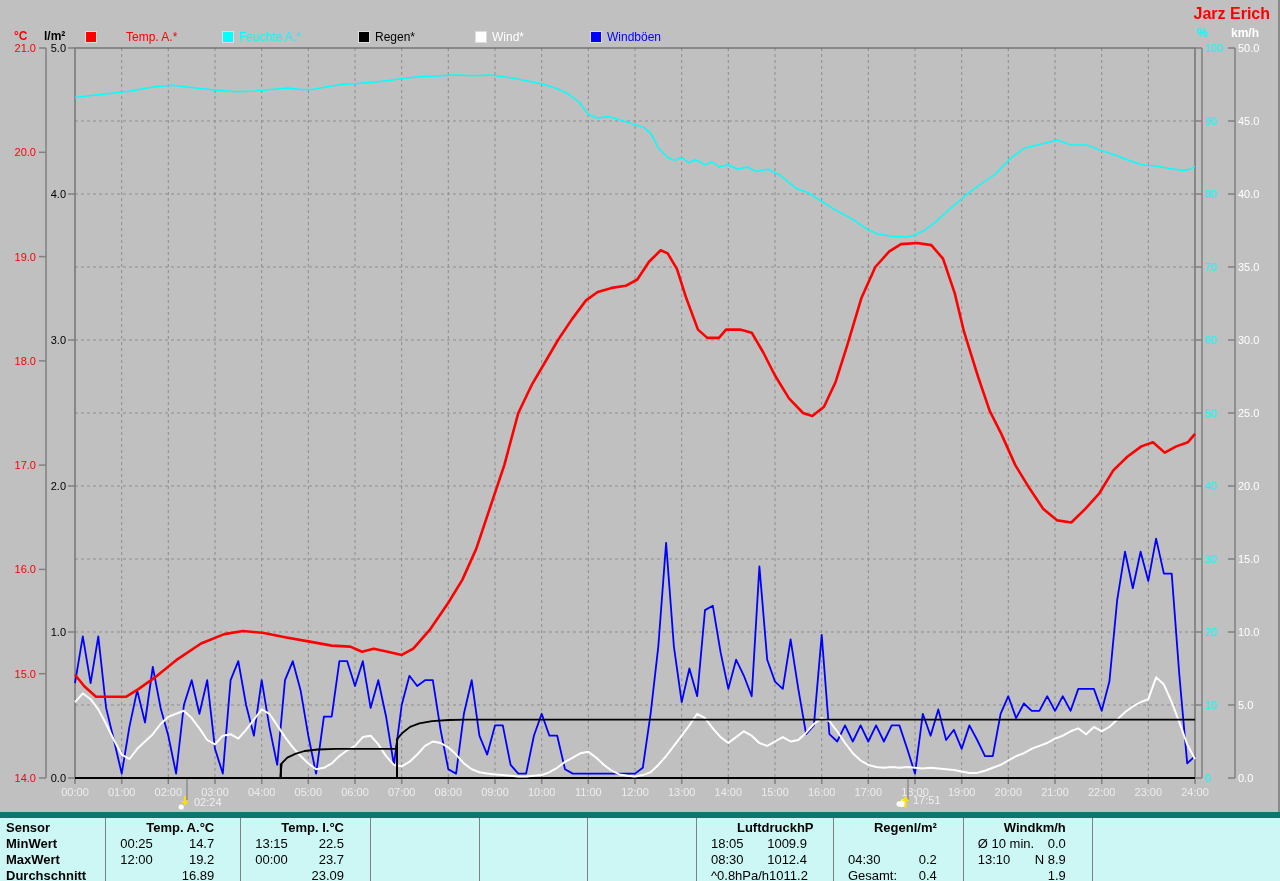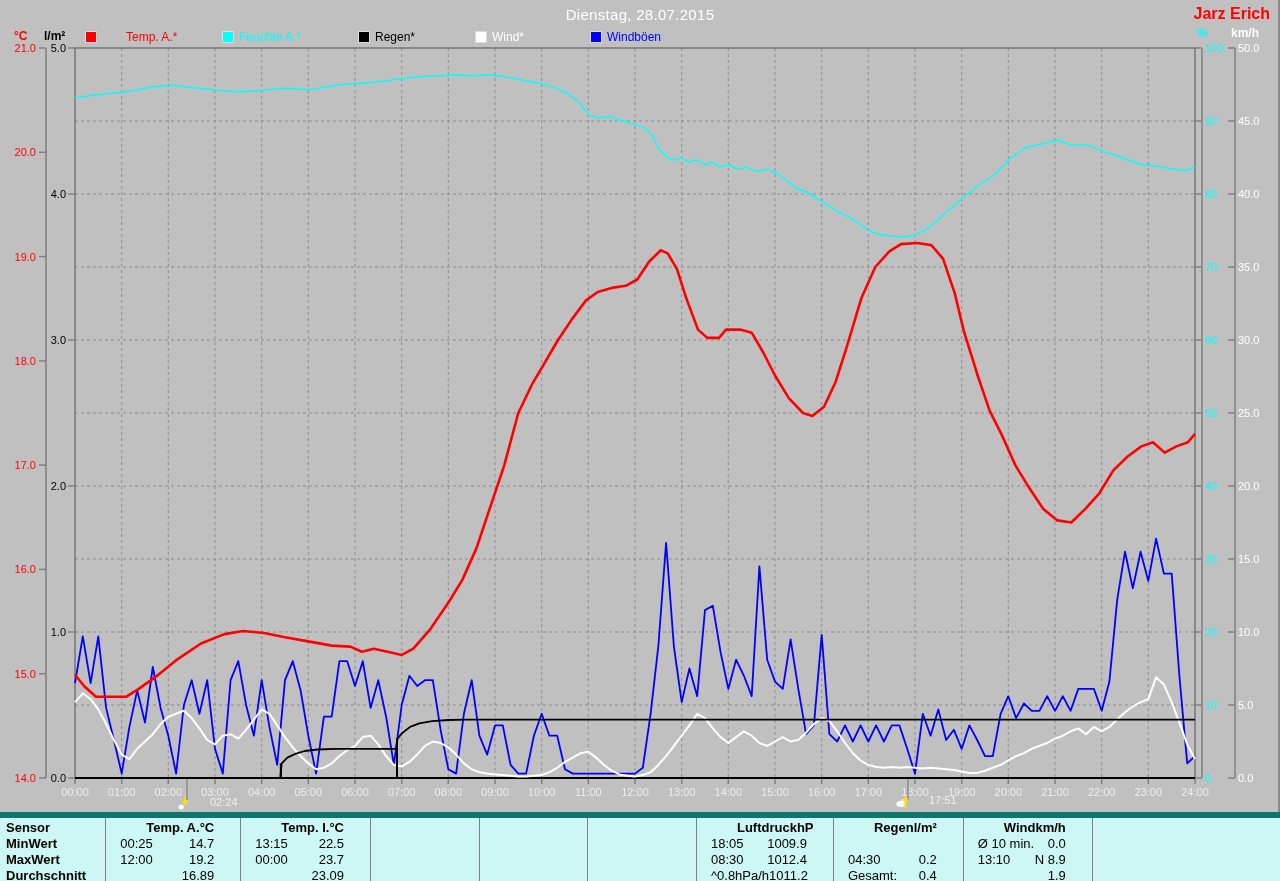--- a/index.html
+++ b/index.html
@@ -22,21 +22,21 @@
   .frame{stroke:#757575;fill:none;stroke-width:1.5;}
   .axisln{stroke:#808080;stroke-width:1.5;}
   .tick{stroke:#808080;stroke-width:1.5;}
   .tl-temp{fill:#ff0000;text-anchor:end;}
   .tl-rain{fill:#000000;text-anchor:end;}
   .tl-hum{fill:#00ffff;}
   .tl-wind{fill:#ffffff;}
   .xlab{fill:#ededed;text-anchor:middle;}
   .marker{position:absolute;display:flex;align-items:flex-start;color:#f0f0f0;font-size:11px;}
   .marker svg{position:static;}
-  .marker .mlabel{margin-left:18px;}
+  .marker .mlabel{margin-left:2px;}
   .btable{position:absolute;left:0;top:812px;width:1280px;height:69px;background:#ccf7f5;
           border-top:6px solid #0f766e;display:flex;font-size:13px;color:#000;gap:19px;}
   .bcol{box-sizing:border-box;height:100%;padding-top:2px;}
   .bcol + .bcol{border-left:1px solid #808080;}
   .brow{height:16px;line-height:16px;display:flex;white-space:nowrap;overflow:hidden;}
   .brow .t{padding-left:14px;}
   .brow .v{margin-left:auto;padding-right:7px;}
   .bhead{font-weight:bold;margin-left:32px;}
   .blabel{font-weight:bold;padding-left:6px;}
 </style>
@@ -209,21 +209,20 @@
       <line x1="75" y1="778" x2="1195" y2="778" stroke="#000" stroke-width="2"></line>
       <polyline points="75.0,683.1 82.8,636.4 90.6,683.1 98.3,636.4 106.1,707.9 113.9,740.0 121.7,773.6 129.4,726.9 137.2,690.4 145.0,722.5 152.8,667.0 160.6,707.9 168.3,735.7 176.1,773.6 183.9,705.0 191.7,680.2 199.4,713.8 207.2,680.2 215.0,748.8 222.8,773.6 230.6,680.2 238.3,661.2 246.1,705.0 253.9,735.7 261.7,680.2 269.4,726.9 277.2,764.9 285.0,680.2 292.8,661.2 300.6,690.4 308.3,735.7 316.1,773.6 323.9,716.7 331.7,716.7 339.4,661.2 347.2,661.2 355.0,686.0 362.8,661.2 370.6,707.9 378.3,680.2 386.1,716.7 393.9,764.9 401.7,705.0 409.4,675.8 417.2,686.0 425.0,680.2 432.8,680.2 440.6,729.8 448.3,769.2 456.1,773.6 463.9,713.8 471.7,680.2 479.4,735.7 487.2,754.6 495.0,725.4 502.8,725.4 510.6,764.9 518.3,773.6 526.1,773.6 533.9,735.7 541.7,713.8 549.4,735.7 557.2,735.7 565.0,769.2 572.8,773.6 580.6,773.6 588.3,773.6 596.1,773.6 603.9,773.6 611.7,773.6 619.4,773.6 627.2,773.6 635.0,773.6 642.8,767.8 650.6,713.8 658.3,646.6 666.1,542.9 673.9,646.6 681.7,702.1 689.4,668.5 697.2,696.2 705.0,610.1 712.8,605.7 720.6,652.4 728.3,688.9 736.1,659.7 743.9,675.8 751.7,696.2 759.4,566.3 767.2,659.7 775.0,681.6 782.8,688.9 790.6,639.3 798.3,688.9 806.1,734.2 813.9,725.4 821.7,634.9 829.4,734.2 837.2,741.5 845.0,725.4 852.8,741.5 860.6,725.4 868.3,741.5 876.1,725.4 883.9,741.5 891.7,725.4 899.4,725.4 907.2,748.8 915.0,773.6 922.8,713.8 930.6,735.7 938.3,709.4 946.1,740.0 953.9,729.8 961.7,748.8 969.4,725.4 977.2,740.0 985.0,756.1 992.8,756.1 1000.6,713.8 1008.3,696.2 1016.1,718.1 1023.9,703.5 1031.7,710.8 1039.4,710.8 1047.2,696.2 1055.0,710.8 1062.8,696.2 1070.6,710.8 1078.3,688.9 1086.1,688.9 1093.9,688.9 1101.7,710.8 1109.4,681.6 1117.2,599.9 1125.0,551.7 1132.8,588.2 1140.6,551.7 1148.3,580.9 1156.1,538.6 1163.9,573.6 1171.7,573.6 1179.4,675.8 1187.2,763.4 1195.0,756.1" fill="none" stroke="#0000ff" stroke-width="1.8" stroke-linejoin="round"></polyline>
       <polyline points="75.0,702.1 82.8,693.3 90.6,699.2 98.3,709.4 106.1,724.0 113.9,740.0 121.7,754.6 129.4,759.0 137.2,748.8 145.0,741.5 152.8,734.2 160.6,724.0 168.3,716.7 176.1,713.8 183.9,710.8 191.7,718.1 199.4,728.4 207.2,740.0 215.0,744.4 222.8,735.7 230.6,734.2 238.3,738.6 246.1,729.8 253.9,719.6 261.7,709.4 269.4,713.8 277.2,725.4 285.0,737.1 292.8,747.3 300.6,756.1 308.3,763.4 316.1,769.2 323.9,767.8 331.7,763.4 339.4,756.1 347.2,750.3 355.0,745.9 362.8,737.1 370.6,735.7 378.3,744.4 386.1,756.1 393.9,764.9 401.7,766.3 409.4,761.9 417.2,754.6 425.0,745.9 432.8,741.5 440.6,743.0 448.3,747.3 456.1,754.6 463.9,763.4 471.7,769.2 479.4,772.2 487.2,773.6 495.0,774.4 502.8,775.1 510.6,775.8 518.3,776.5 526.1,776.5 533.9,775.8 541.7,775.1 549.4,772.2 557.2,767.8 565.0,761.9 572.8,757.6 580.6,753.2 588.3,751.7 596.1,757.6 603.9,764.9 611.7,770.7 619.4,774.4 627.2,775.8 635.0,776.5 642.8,775.1 650.6,772.2 658.3,764.9 666.1,756.1 673.9,745.9 681.7,735.7 689.4,725.4 697.2,713.8 705.0,718.1 712.8,728.4 720.6,737.1 728.3,743.0 736.1,737.1 743.9,731.3 751.7,735.7 759.4,743.0 767.2,745.9 775.0,741.5 782.8,737.1 790.6,741.5 798.3,740.0 806.1,732.7 813.9,724.0 821.7,718.1 829.4,721.1 837.2,731.3 845.0,743.0 852.8,753.2 860.6,760.5 868.3,764.9 876.1,767.0 883.9,767.8 891.7,767.0 899.4,767.8 907.2,767.0 915.0,767.8 922.8,768.5 930.6,767.8 938.3,768.5 946.1,769.2 953.9,770.0 961.7,771.4 969.4,772.9 977.2,772.9 985.0,770.7 992.8,767.8 1000.6,764.9 1008.3,760.5 1016.1,756.1 1023.9,753.2 1031.7,748.8 1039.4,745.9 1047.2,743.0 1055.0,738.6 1062.8,735.7 1070.6,731.3 1078.3,728.4 1086.1,734.2 1093.9,726.9 1101.7,731.3 1109.4,726.9 1117.2,719.6 1125.0,712.3 1132.8,706.5 1140.6,702.1 1148.3,699.2 1156.1,677.3 1163.9,684.6 1171.7,702.1 1179.4,722.5 1187.2,744.4 1195.0,759.0" fill="none" stroke="#ffffff" stroke-width="2" stroke-linejoin="round"></polyline>
       <line x1="280.8" y1="778" x2="280.8" y2="763.4" stroke="#000" stroke-width="2"></line>
       <line x1="397.0" y1="778" x2="397.0" y2="738.6" stroke="#000" stroke-width="2"></line>
       <polyline points="75.0,778.0 280.3,778.0 281.7,763.4 287.3,757.6 295.3,753.9 304.6,751.0 317.7,749.5 336.3,748.8 396.1,748.8 397.5,738.6 402.6,732.7 410.1,726.9 419.4,723.3 432.0,721.1 448.3,720.0 467.0,719.6 1195.0,719.6" fill="none" stroke="#000000" stroke-width="1.8" stroke-linejoin="round"></polyline>
       <polyline points="75.0,674.8 84.3,686.2 96.0,696.7 126.3,696.7 138.0,689.4 154.3,677.9 177.7,659.1 201.0,643.5 224.3,634.1 243.0,631.0 264.0,633.0 285.0,637.2 308.3,641.4 331.7,645.6 350.3,646.6 362.0,651.8 373.7,648.7 387.7,651.8 401.7,654.9 413.3,648.7 429.7,629.9 448.3,602.8 462.3,579.9 476.3,548.6 490.3,506.9 504.3,465.1 518.3,413.0 532.3,383.8 544.0,364.0 558.0,340.0 572.0,319.1 586.0,300.4 597.7,292.0 611.7,287.9 625.7,285.8 637.3,279.5 649.0,261.8 660.7,250.3 667.7,253.4 677.0,269.1 686.3,298.3 698.0,329.6 707.3,337.9 719.0,337.9 726.0,329.6 740.0,329.6 751.7,332.7 763.3,352.5 775.0,375.5 789.0,398.4 803.0,413.0 812.3,416.1 824.0,406.7 835.7,381.7 847.3,345.2 861.3,298.3 875.3,267.0 889.3,251.4 901.0,244.1 917.3,243.0 931.3,245.1 943.0,258.7 954.7,293.1 964.0,331.7 978.0,376.5 989.7,410.9 1001.3,433.9 1015.3,465.1 1029.3,488.1 1043.3,508.9 1057.3,520.4 1071.3,522.5 1085.3,508.9 1099.3,493.3 1113.3,470.4 1127.3,456.8 1141.3,446.4 1153.0,442.2 1164.7,452.6 1176.3,446.4 1188.0,442.2 1195.0,433.9" fill="none" stroke="#ff0000" stroke-width="2.6" stroke-linejoin="round"></polyline>
       <polyline points="75.0,97.6 91.3,95.5 112.3,93.3 131.0,91.1 154.3,86.7 173.0,85.2 191.7,87.4 217.3,90.3 236.0,91.8 254.7,91.1 271.0,89.6 287.3,88.1 301.3,89.6 313.0,89.6 327.0,86.7 341.0,84.5 355.0,83.8 373.7,82.3 392.3,80.1 406.3,77.9 422.7,76.5 439.0,75.7 457.7,75.0 474.0,75.7 490.3,75.0 502.0,76.5 516.0,78.7 530.0,81.6 544.0,84.5 555.7,88.1 567.3,93.3 579.0,102.0 588.3,114.4 597.7,118.1 609.3,116.6 621.0,120.3 635.0,124.6 644.3,127.6 651.3,134.1 658.3,148.0 667.7,157.5 674.7,160.4 681.7,157.5 688.7,162.6 695.7,159.7 705.0,164.8 712.0,161.9 719.0,167.0 728.3,164.8 737.7,169.2 747.0,167.0 756.3,171.4 768.0,169.2 779.7,175.0 796.0,188.2 807.7,192.5 821.7,201.3 835.7,210.1 852.0,218.8 868.3,229.8 877.7,234.1 891.7,236.3 905.7,237.1 915.0,234.9 924.3,230.5 936.0,221.7 945.3,213.0 966.3,194.7 978.0,186.0 994.3,175.0 1010.7,158.2 1024.7,148.0 1045.7,142.9 1057.3,140.0 1071.3,145.1 1087.7,145.1 1101.7,150.9 1115.7,155.3 1127.3,159.7 1141.3,164.8 1157.7,166.3 1169.3,168.5 1183.3,170.6 1190.3,169.2 1195.0,166.3" fill="none" stroke="#00ffff" stroke-width="1.5" stroke-linejoin="round"></polyline>
     </svg>
 
-  <div class="title">Dienstag, 28.07.2015</div>
   <div class="station">Jarz Erich</div>
 
   <div class="unit u-temp">°C</div>
   <div class="unit u-rain">l/m²</div>
   <div class="unit u-hum">%</div>
   <div class="unit u-wind">km/h</div>
 
   <div class="legend-item" style="left:85px">
     <span class="legend-chip" style="background: rgb(255, 0, 0);"></span>
     <span style="color: rgb(255, 0, 0); margin-left: 24px;">Temp. A.*</span>

